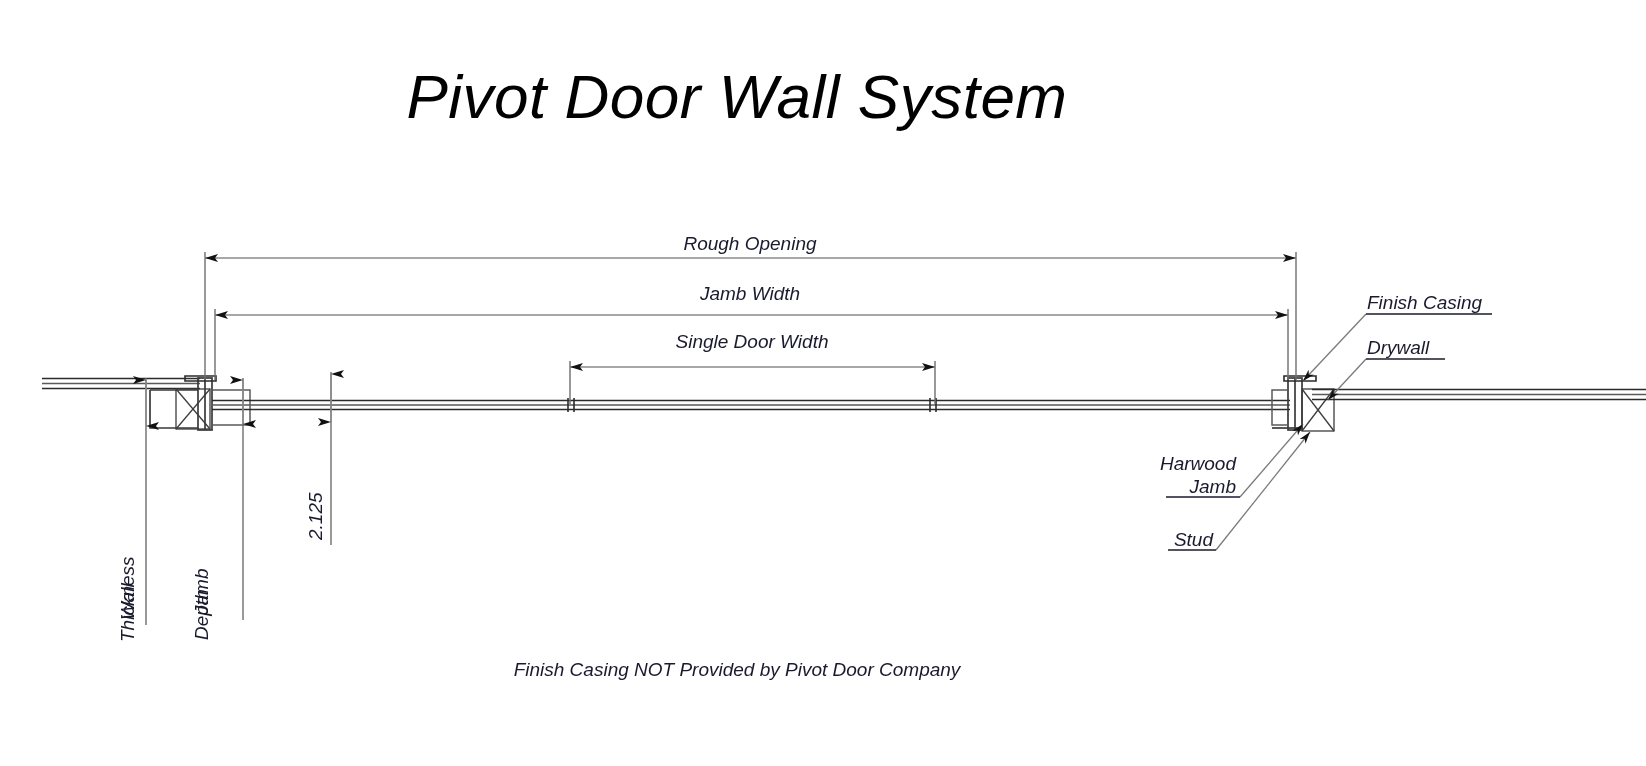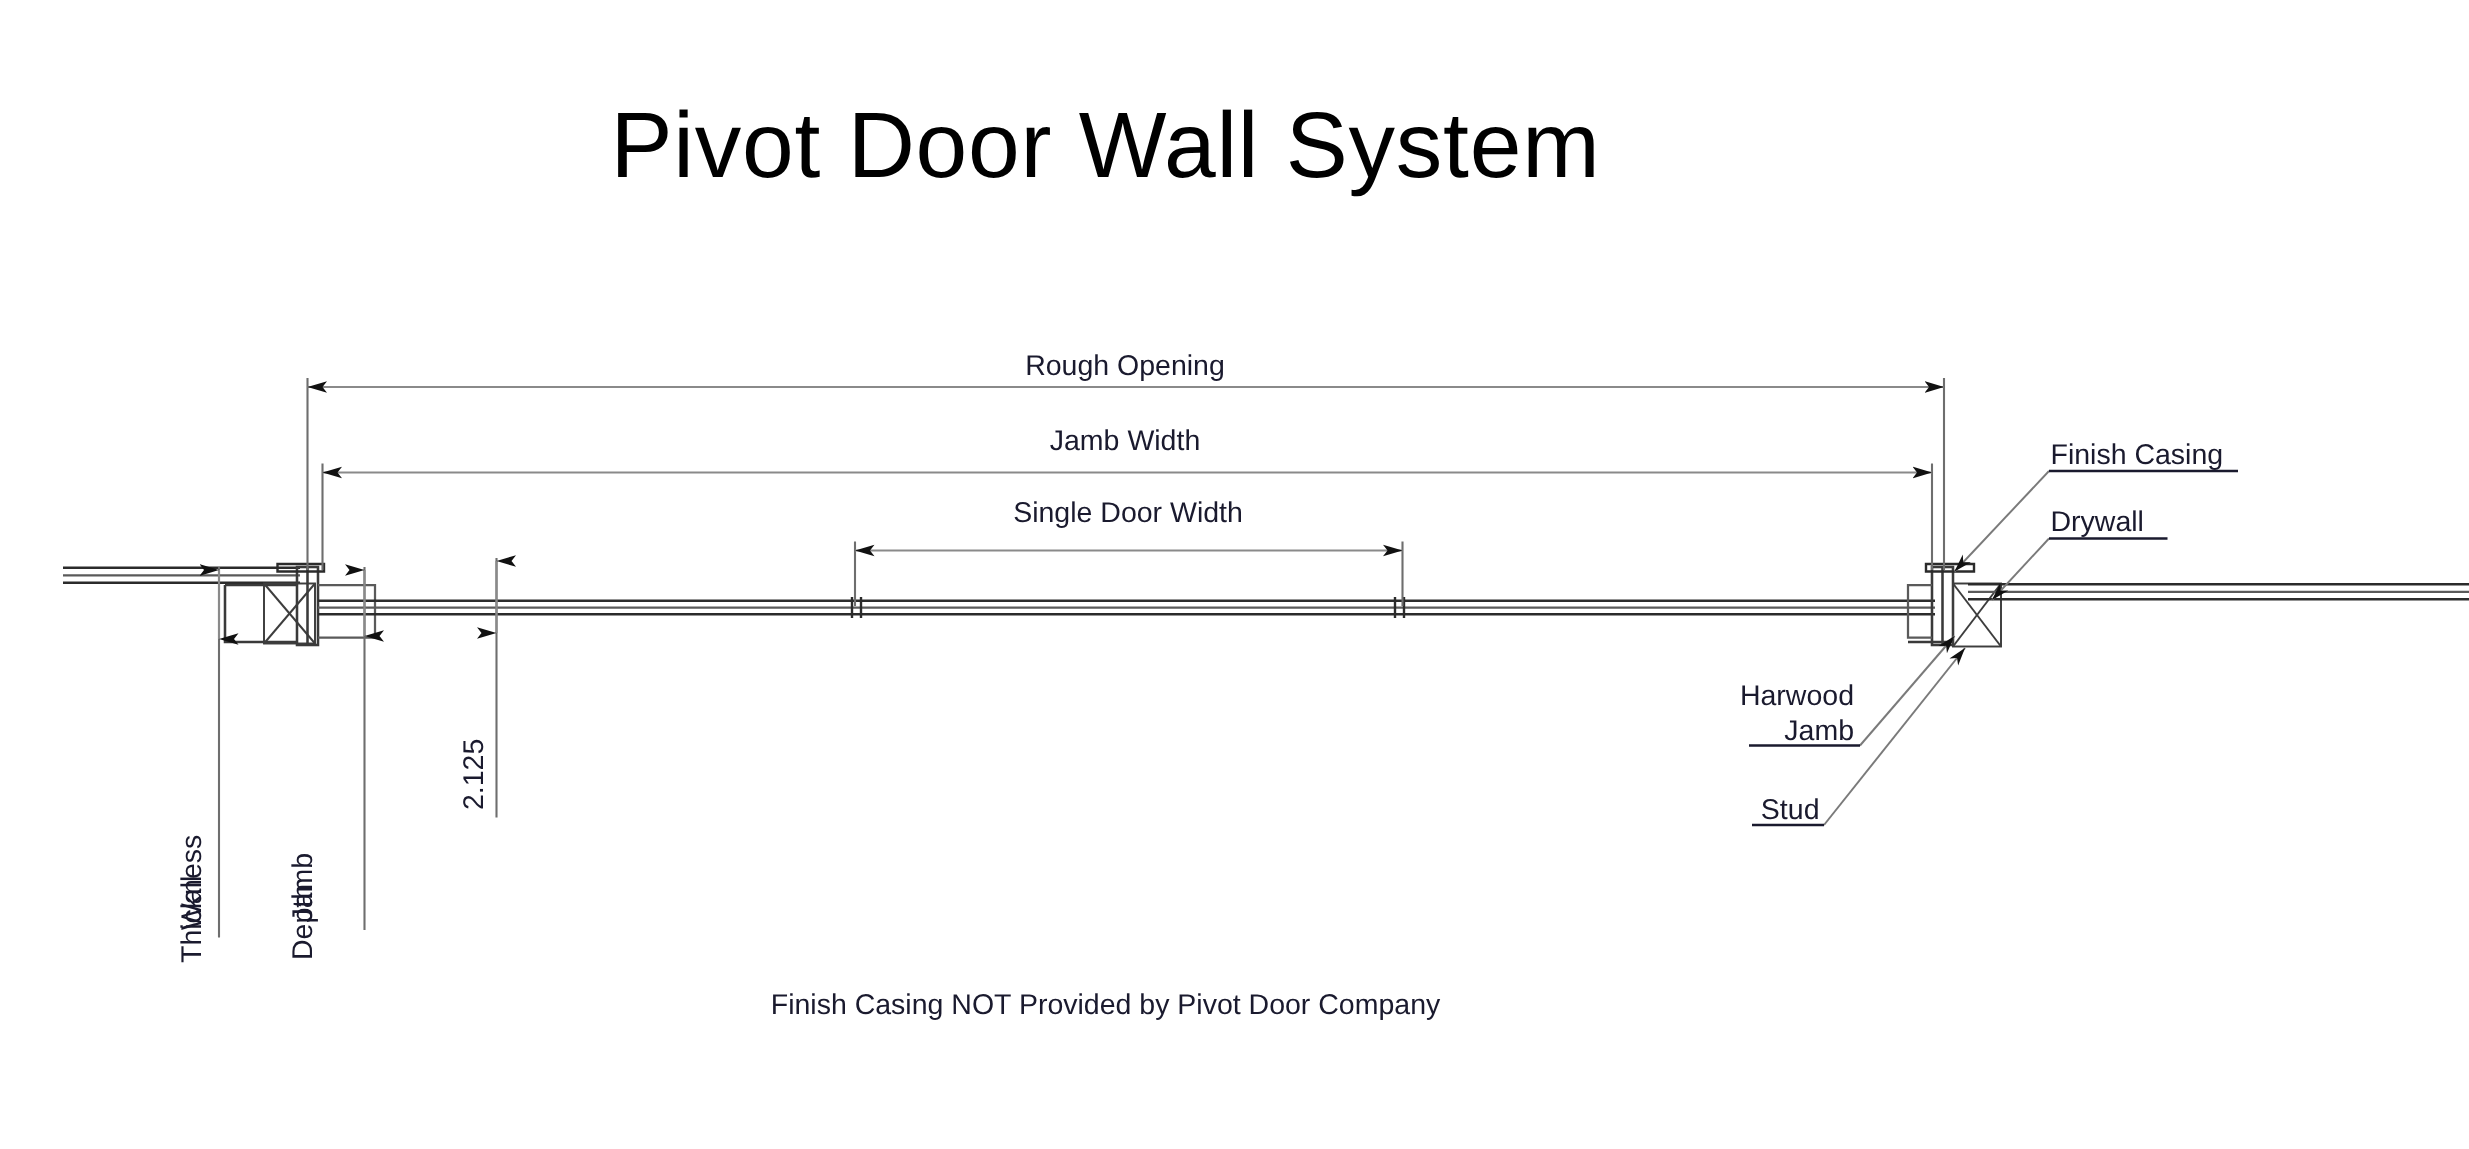--- a/index.html
+++ b/index.html
@@ -7,20 +7,21 @@
     padding: 0;
     background: #ffffff;
   }
   #page {
     position: relative;
     width: 1646px;
     height: 766px;
     background: #ffffff;
     overflow: hidden;
     font-family: "Liberation Sans", sans-serif;
+    font-style: italic;
   }
   #drawing {
     position: absolute;
     left: 0;
     top: 0;
     width: 1646px;
     height: 766px;
   }
   .title-text {
     font-family: "Liberation Sans", sans-serif;

